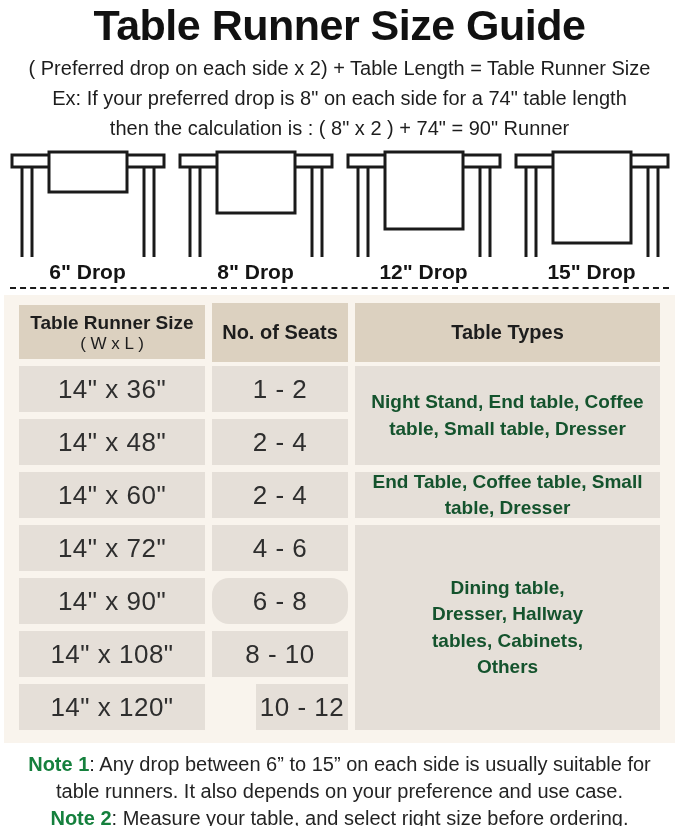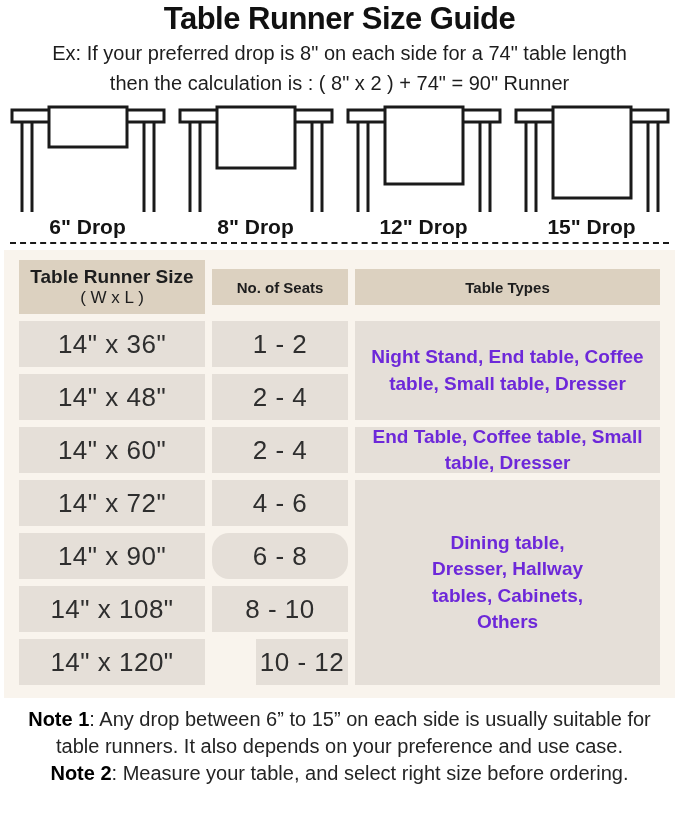--- a/index.html
+++ b/index.html
@@ -10,21 +10,21 @@
     background: #ffffff;
     font-family: "Liberation Sans", "DejaVu Sans", sans-serif;
     color: #1e1e1e;
     overflow: hidden;
   }
   .page { width: 679px; height: 826px; }
 
   
   .title {
     text-align: center;
-    font-size: 31px;
+    font-size: 43px;
     font-weight: 700;
     letter-spacing: -0.5px;
     color: #111111;
     padding-top: 2px;
     line-height: 1.1;
   }
   .formula {
     text-align: center;
     font-size: 20px;
     color: #1d1d1d;
@@ -85,47 +85,48 @@
   .cell {
     background: #e5dfd8;
     display: flex;
     align-items: center;
     justify-content: center;
     text-align: center;
   }
   .hdr { background: #dcd1c0; font-weight: 700; color: #1d1d1d; }
   .hdr-col1 { flex-direction: column; font-size: 19px; line-height: 1.15; }
   .hdr-sub { font-size: 17px; font-weight: 400; }
-  .hdr-mid { font-size: 15px; height: 36px; align-self: center; }
+  .hdr-mid { font-size: 20px; height: 59px; align-self: center; }
   .val { font-size: 26px; font-weight: 400; color: #2e2e2e; letter-spacing: 0.5px; }
   .group {
     font-size: 19px;
     font-weight: 700;
-    color: #6d28d9;
+    color: #14532d;
     line-height: 1.4;
     padding: 2px 10px;
   }
   .group-1 { grid-column: 3; grid-row: 2 / span 2; }
   .group-2 { grid-column: 3; grid-row: 4; padding: 2px 9px; justify-content: center; }
   .group-3 { grid-column: 3; grid-row: 5 / span 4; }
   .group-3 .group-text { max-width: 182px; }
   .c1 { grid-column: 1; } .c2 { grid-column: 2; }
 
   
   .notes { margin-top: 8px; padding: 0 8px; text-align: center; }
   .note { font-size: 20px; line-height: 1.35; color: #242424; }
-  .note b { color: #000000; }
+  .note b { color: #15803d; }
 </style>
 </head>
 <body>
 
 <div class="page">
 
   <h1 class="title">Table Runner Size Guide</h1>
 
+  <p class="formula">( Preferred drop on each side x 2) + Table Length = Table Runner Size</p>
   <p class="example">Ex: If your preferred drop is 8" on each side for a 74" table length</p>
   <p class="example">then the calculation is : ( 8" x 2 ) + 74" = 90" Runner</p>
 
   <div class="illustrations">
 
     <div class="illus">
       <svg width="158" height="108" viewBox="0 0 158 108">
         <line x1="13" y1="18" x2="13" y2="108" stroke="#1a1a1a" stroke-width="3"></line>
         <line x1="23" y1="18" x2="23" y2="108" stroke="#1a1a1a" stroke-width="3"></line>
         <line x1="135" y1="18" x2="135" y2="108" stroke="#1a1a1a" stroke-width="3"></line>

